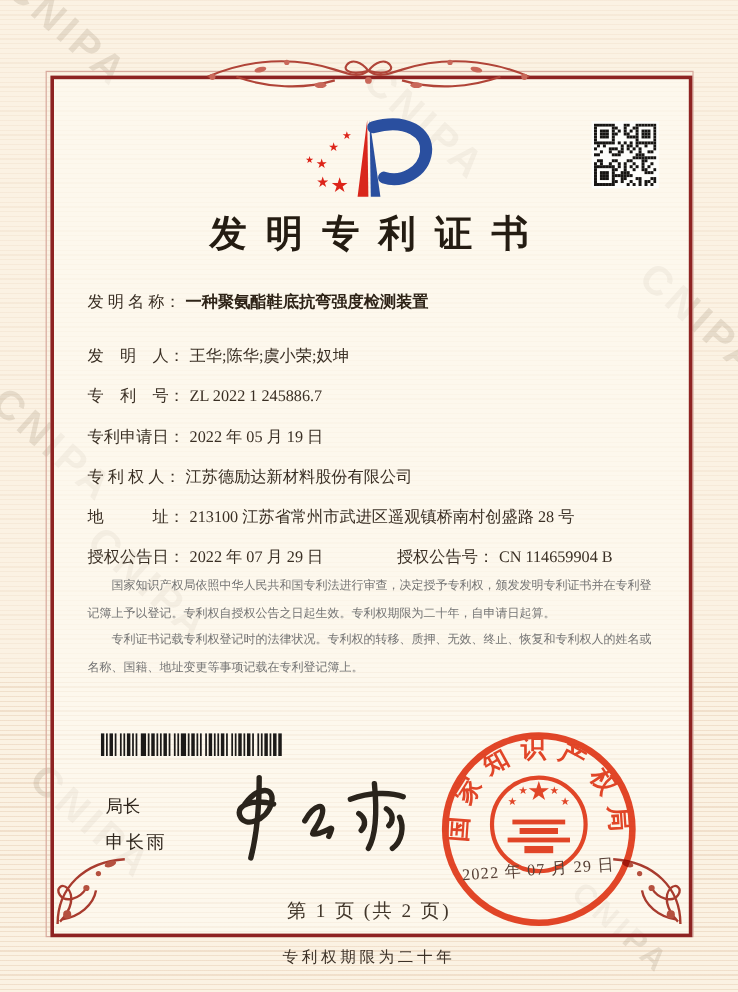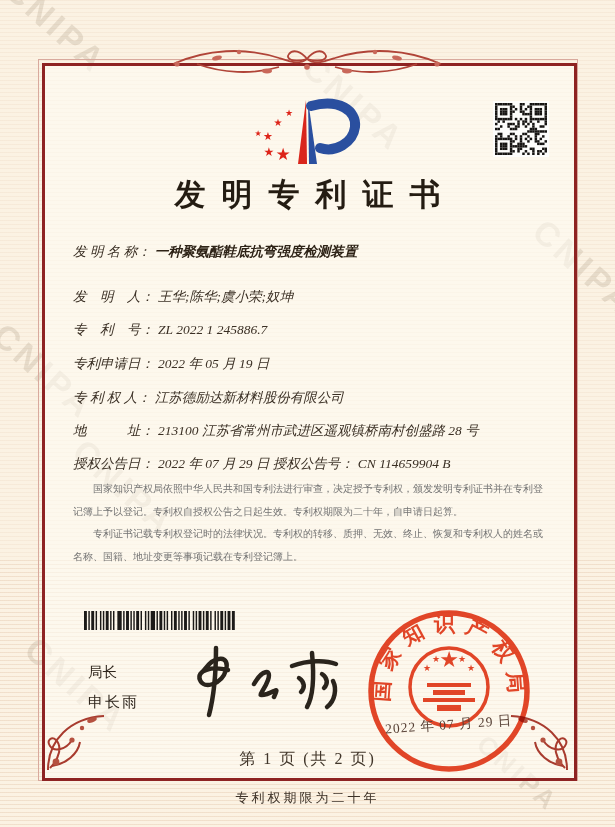--- a/index.html
+++ b/index.html
@@ -29,25 +29,25 @@
   .frame-outer{position:absolute; left:38px; top:59px; width:538px; height:720px; border:1px solid #d8a99d;}
   .frame-inner{position:absolute; left:42px; top:63px; width:529px; height:712px; border:3px solid #8e2322; background:rgba(255,253,245,0.55);}
   .cert-no{position:absolute; left:73px; top:97px; font-size:14px; letter-spacing:1.5px; color:#41362a;}
   .logo{position:absolute; left:231px; top:94px;}
   .qr{position:absolute; left:493px; top:101px; background:#fdfdfb; padding:2px;}
   .title{
     position:absolute; left:0; top:174px; width:615px; text-align:center;
     font-size:31px; font-weight:bold; color:#241c12;
     letter-spacing:16px; padding-left:16px; box-sizing:border-box;
   }
-  .field{position:absolute; left:73px; font-size:13.5px; white-space:nowrap; color:#3a2f24;font-style:italic;}
+  .field{position:absolute; left:73px; font-size:13.5px; white-space:nowrap; color:#3a2f24;}
   .field .lab{color:#3a2f24;}
   .field .val{margin-left:4px;}
   .val-bold{font-weight:bold; color:#2e2317;}
-  .field-pair2{}
+  .field-pair2{margin-left:58px;}
   .paras{position:absolute; left:73px; top:478px; width:470px; font-size:10px; line-height:22.5px; color:#737373; text-align:justify;}
   .paras p{margin:0; text-indent:2em;}
   .barcode{position:absolute; left:84px; top:611px;}
   .signer{position:absolute; left:88px; top:663px; font-size:14.5px; color:#2f261d;}
   .signer .name{margin-top:11px; letter-spacing:2px; font-size:15px;}
   .signature{position:absolute; left:176px; top:640px;}
   .seal{position:absolute; left:363px; top:605px; mix-blend-mode:multiply; opacity:0.93;}
   .page-number{position:absolute; left:0; top:749px; width:615px; text-align:center; font-size:16px; letter-spacing:2px; color:#41362a;}
   .continuation{position:absolute; left:0; top:789px; width:615px; text-align:center; font-size:13px; letter-spacing:3px; color:#3c3127;}
   .ornament-top{position:absolute; left:167px; top:45px;}

